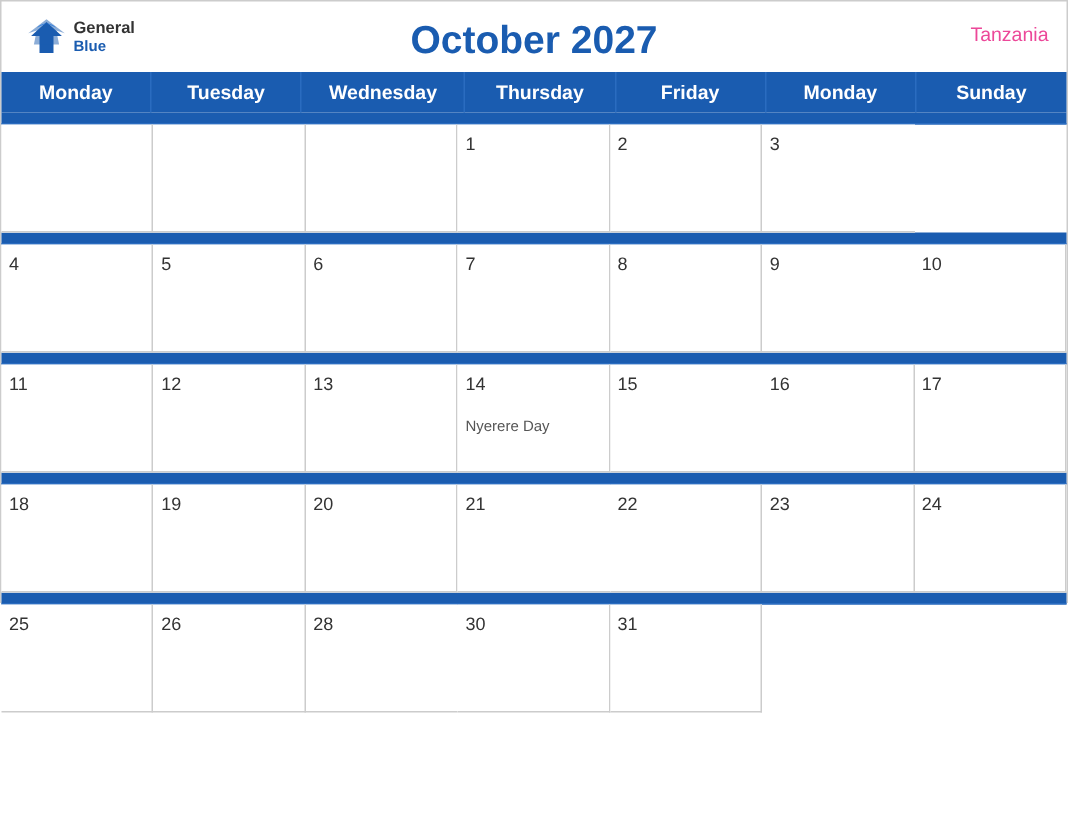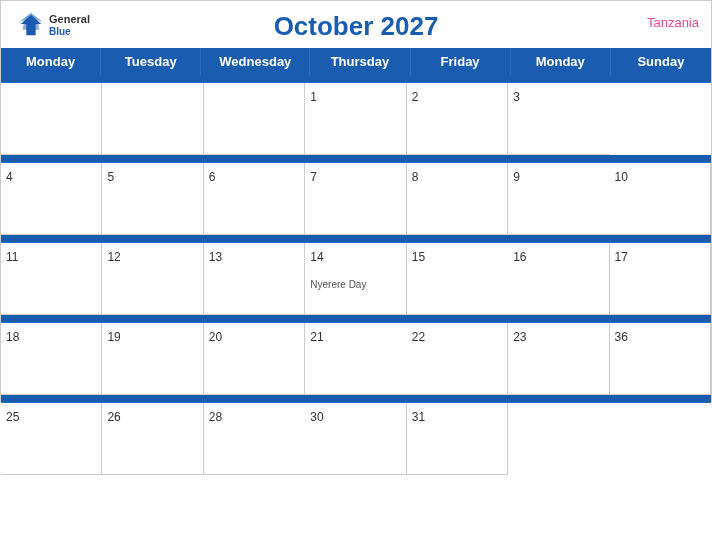--- a/index.html
+++ b/index.html
@@ -229,21 +229,21 @@
     <div class="day-cell">
       <span class="day-number">21</span>
     </div>
     <div class="day-cell">
       <span class="day-number">22</span>
     </div>
     <div class="day-cell">
       <span class="day-number">23</span>
     </div>
     <div class="day-cell">
-      <span class="day-number">36</span>
+      <span class="day-number">24</span>
     </div>
 
     <div class="row-divider"></div>
 
     <div class="day-cell">
       <span class="day-number">25</span>
     </div>
     <div class="day-cell">
       <span class="day-number">26</span>
     </div>

